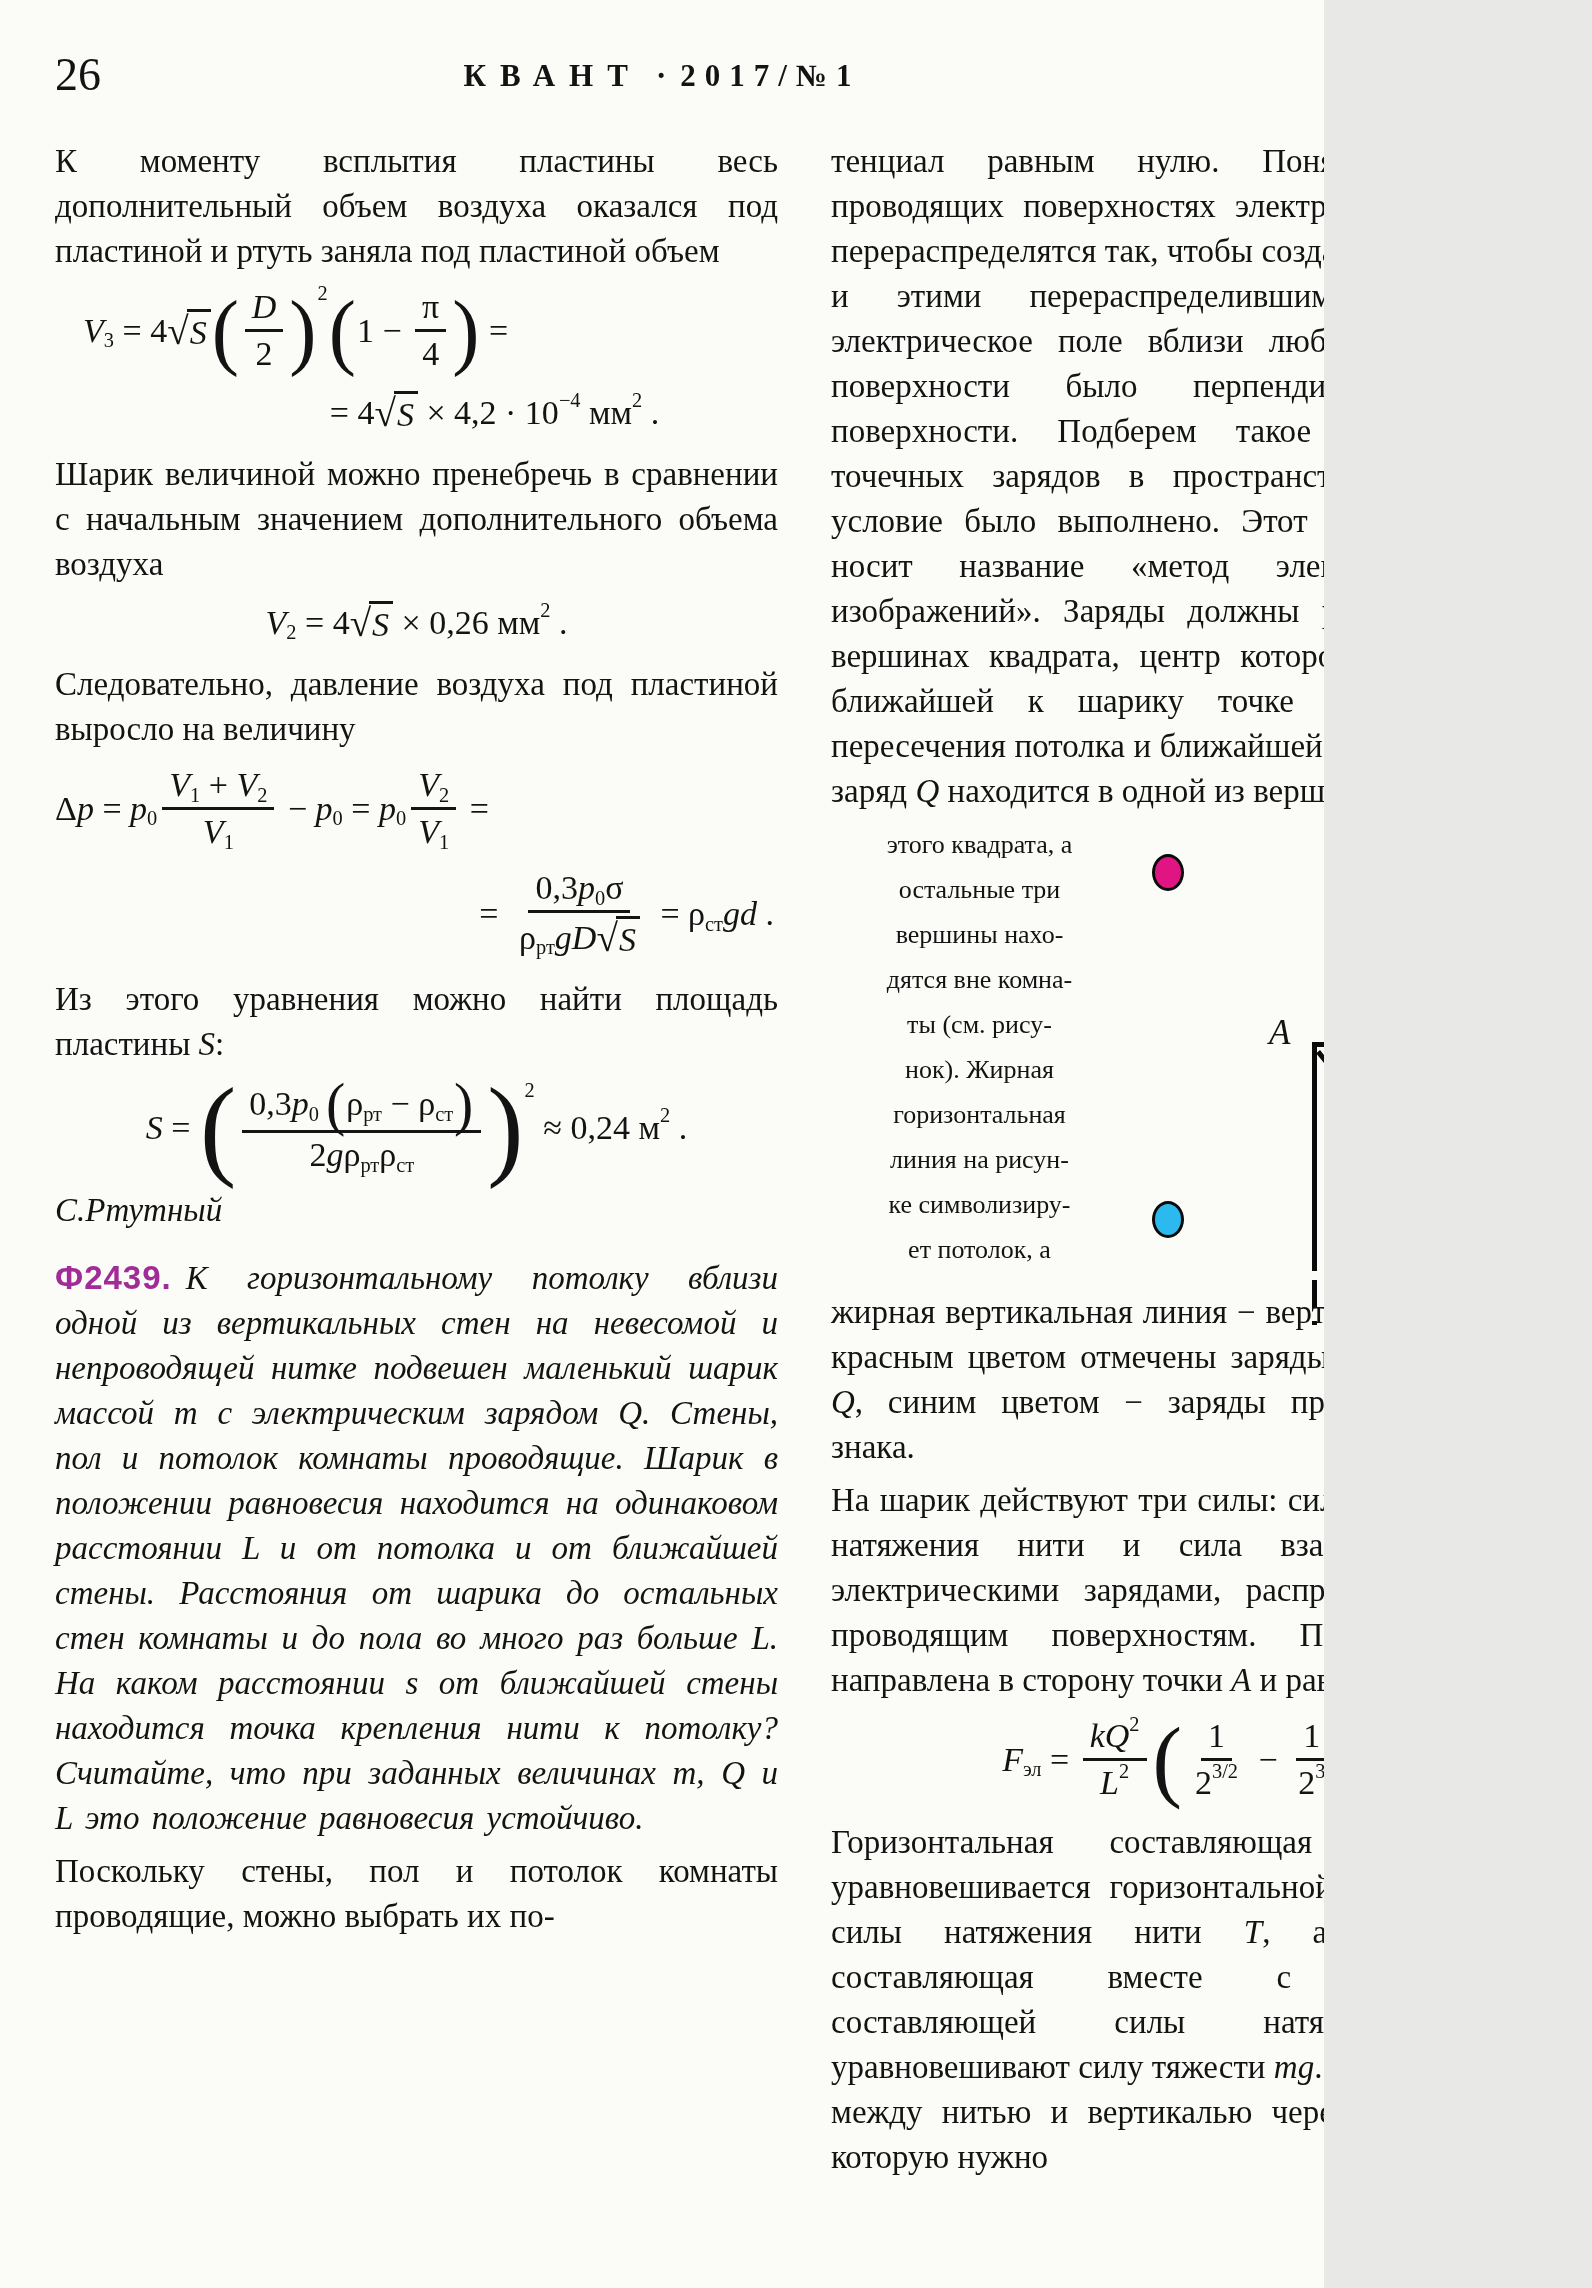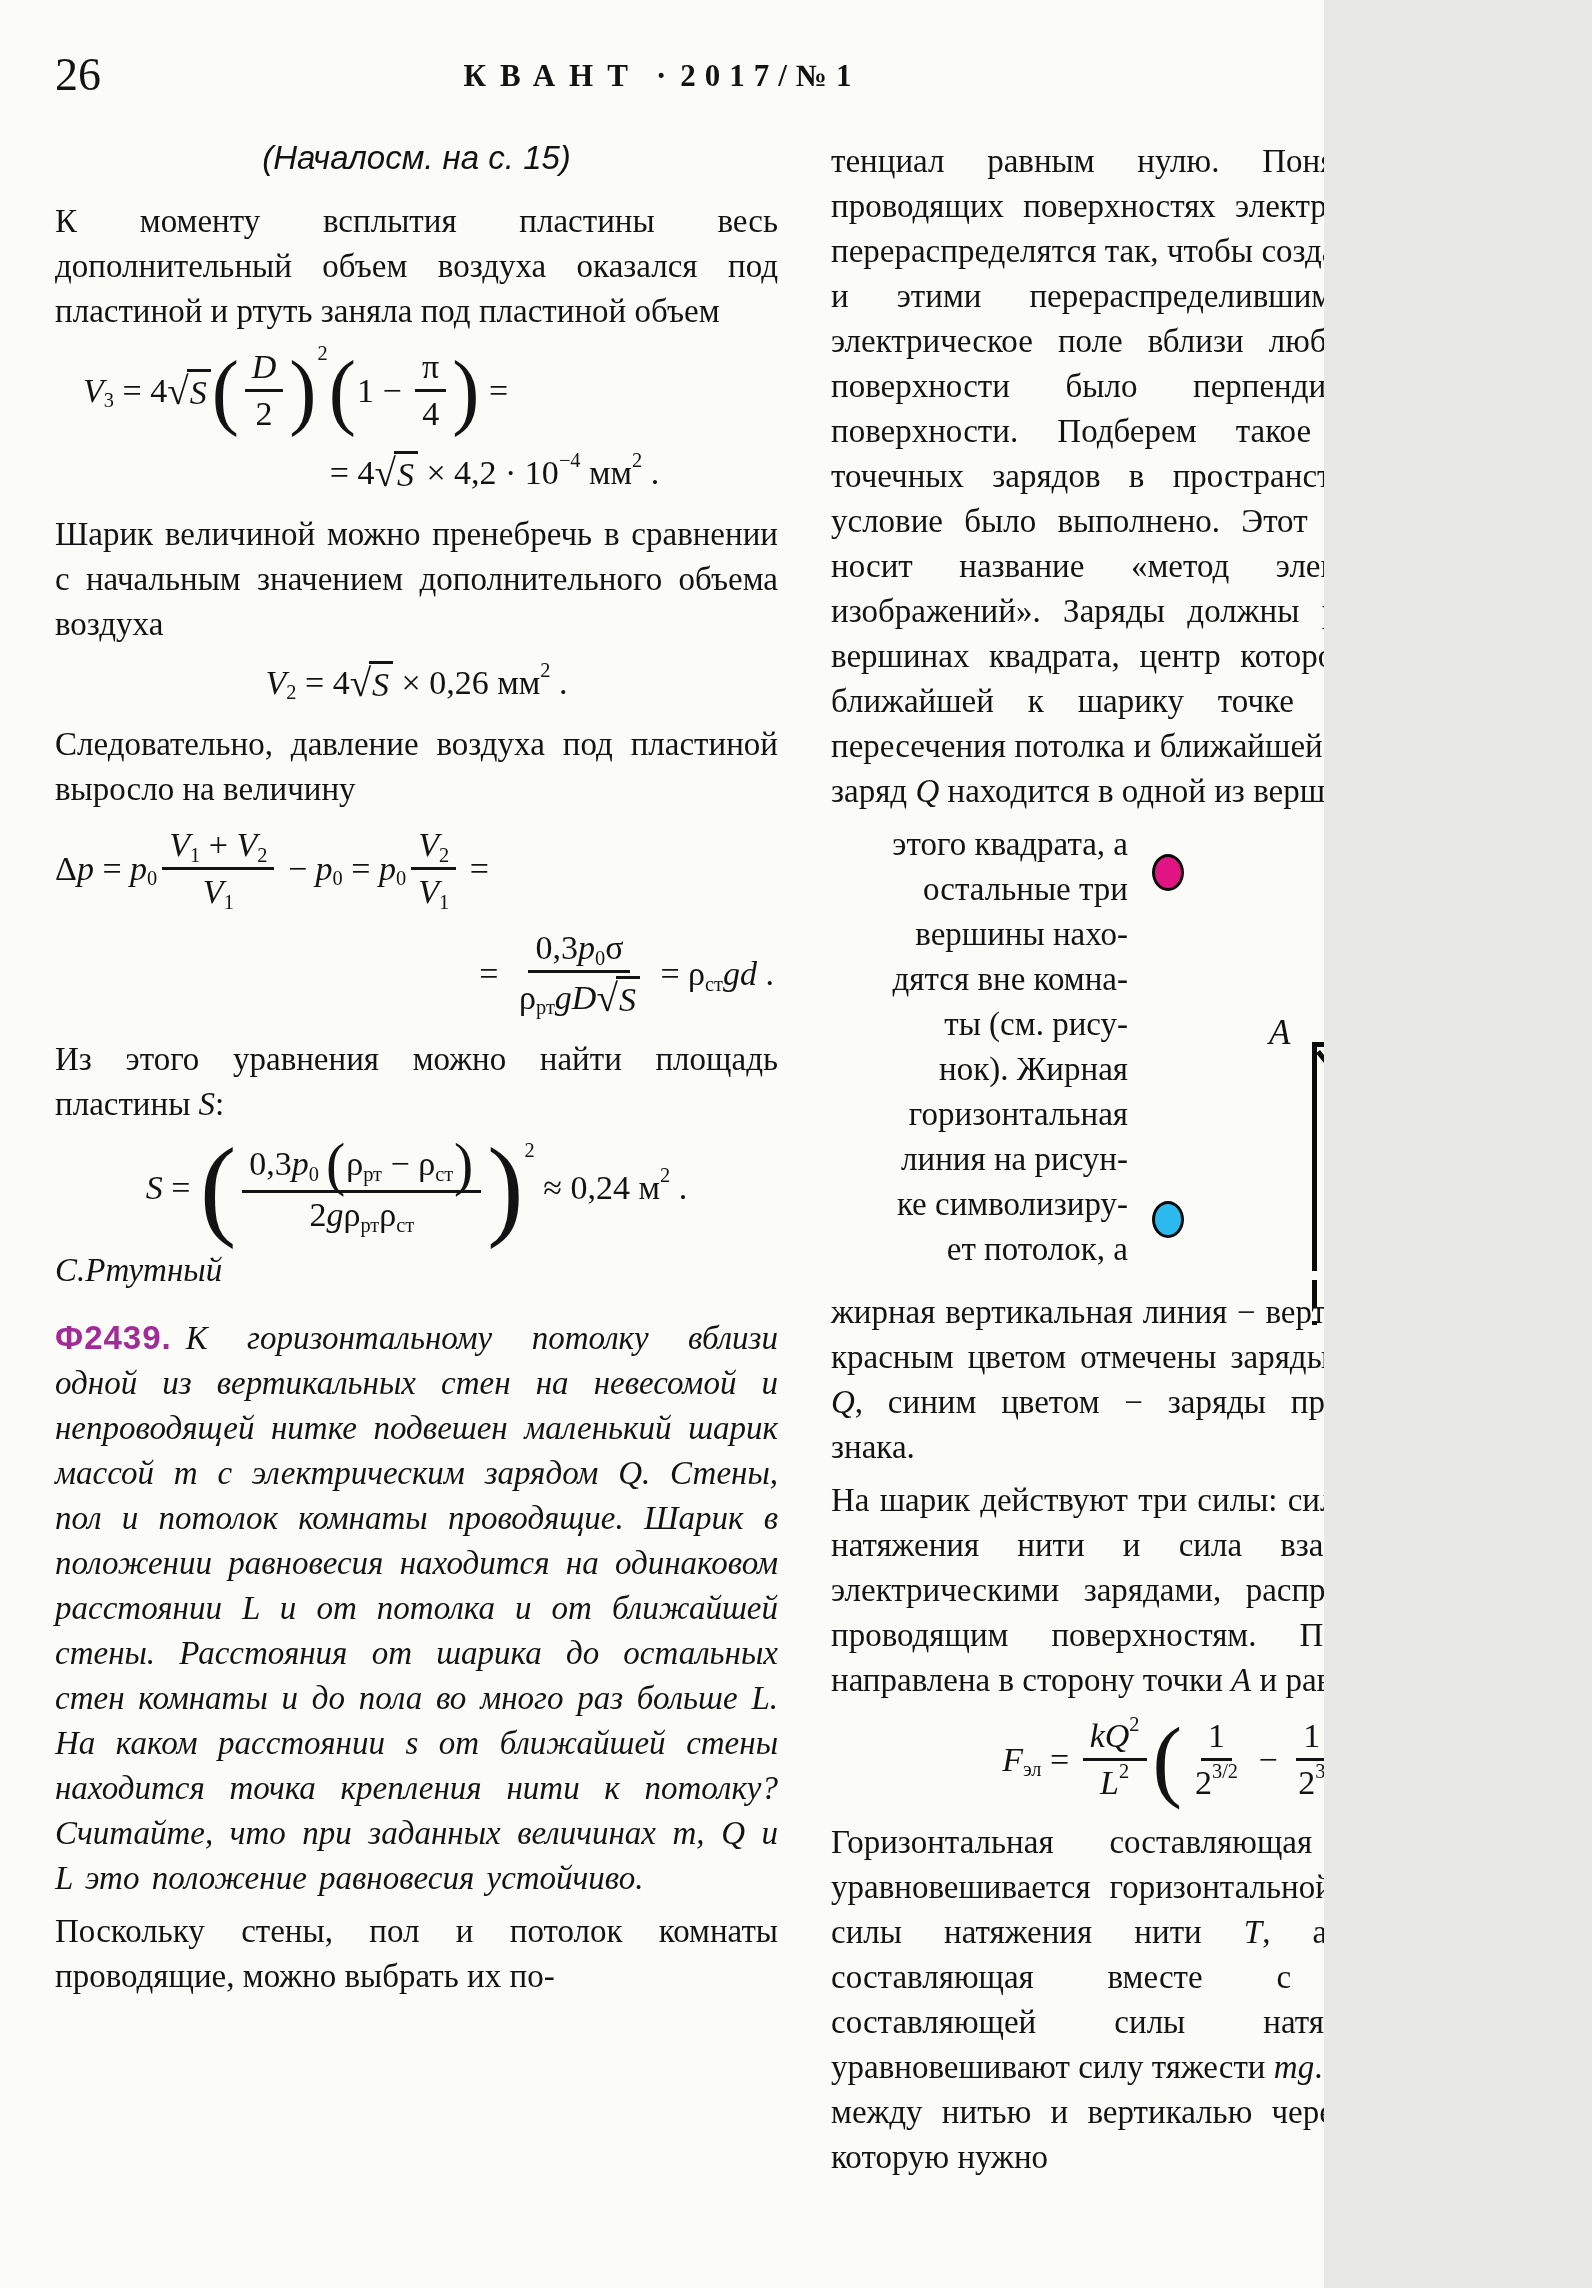--- a/index.html
+++ b/index.html
@@ -66,21 +66,21 @@
   .m-sup.big{transform:translateY(-1.8em);}
   .m-p{display:inline-block;line-height:.8;transform:scaleY(1.04);padding:0 1px;}
   .m-sqrt{display:inline-flex;align-items:center;}
   .m-rad{font-size:1.15em;line-height:.8;margin-right:-2px;}
   .m-radand{border-top:3px solid #141414;padding:2px 4px 0 3px;}
 
   
   .fig-block{position:relative;min-height:468px;}
   .wrap-text{
     width:297px;white-space:pre-line;
-    font-size:33px;line-height:45px;text-align:right;margin:0;
+    font-size:26px;line-height:45px;text-align:center;margin:0;
   }
   .figure{
     position:absolute;left:297px;top:0;
     width:430px;height:502px;
   }
   .charge{
     position:absolute;width:32px;height:37px;border-radius:50%;
     border:3px solid #0a0a0a;box-sizing:border-box;
   }
   .line{position:absolute;background:#0a0a0a;}
@@ -104,21 +104,20 @@
 <body>
 
 <div class="page">
 
   <div class="page-number">26</div>
   <div class="running-head">
     <span class="journal">КВАНТ</span><span class="sep">·</span><span class="issue">2017/№1</span>
   </div>
 
   <div class="col col-left">
-    <p class="continuation-note">(Началосм. на с. 15)</p>
 
     <p class="body">К моменту всплытия пластины весь дополнительный объем воздуха оказался под пластиной и ртуть заняла под пластиной объем</p>
 
     <div class="math indent">
         <span class="m-row"><span class="m-t m-i">V</span><span class="m-sub"><span class="m-t">3</span></span><span class="m-t"> = 4</span><span class="m-sqrt"><span class="m-rad">√</span><span class="m-radand"><span class="m-row"><span class="m-t m-i">S</span></span></span></span><span class="m-p" style="font-size: 2.4em;">(</span><span class="m-frac"><span class="m-num"><span class="m-row"><span class="m-t m-i">D</span></span></span><span class="m-den"><span class="m-row"><span class="m-t">2</span></span></span></span><span class="m-p" style="font-size: 2.4em;">)</span><span class="m-sup big"><span class="m-t">2</span></span><span class="m-p" style="font-size: 2.4em;">(</span><span class="m-t">1 − </span><span class="m-frac"><span class="m-num"><span class="m-row"><span class="m-t">π</span></span></span><span class="m-den"><span class="m-row"><span class="m-t">4</span></span></span></span><span class="m-p" style="font-size: 2.4em;">)</span><span class="m-t"> =</span></span>
       </div>
     <div class="math cont">
         <span class="m-row"><span class="m-t">= 4</span><span class="m-sqrt"><span class="m-rad">√</span><span class="m-radand"><span class="m-row"><span class="m-t m-i">S</span></span></span></span><span class="m-t"> × 4,2 · 10</span><span class="m-sup"><span class="m-t">−4</span></span><span class="m-t"> мм</span><span class="m-sup"><span class="m-t">2</span></span><span class="m-t"> .</span></span>
       </div>
 

